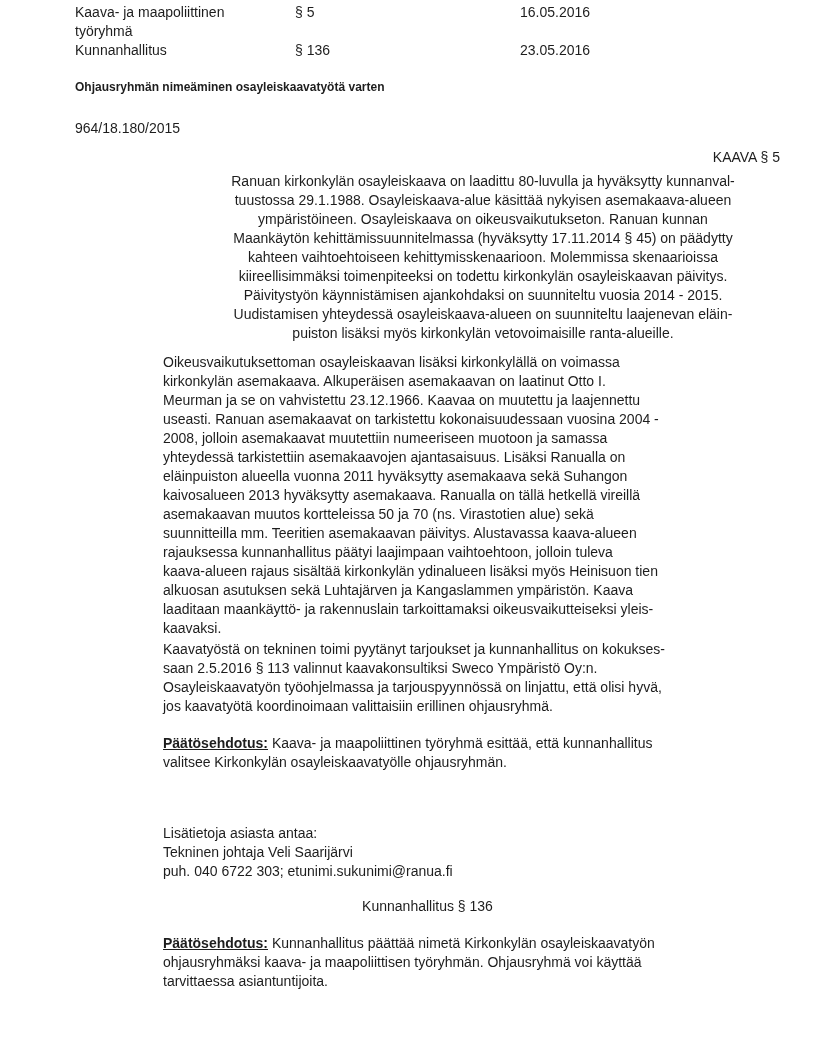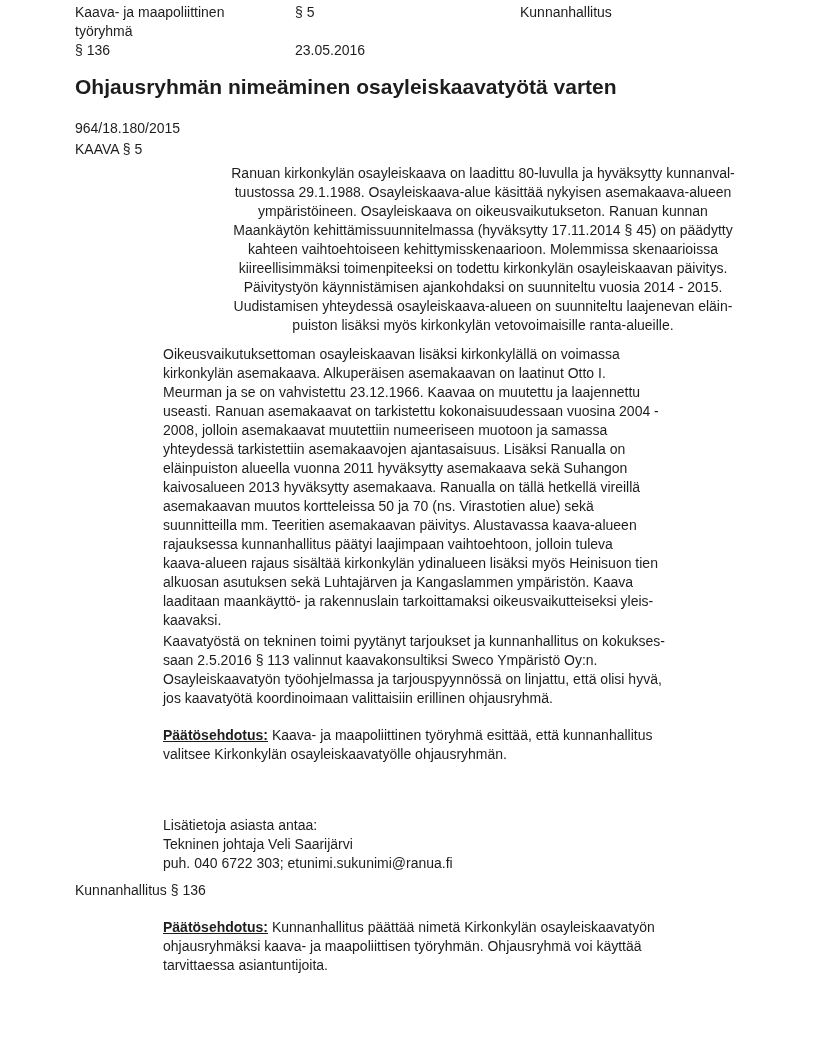--- a/index.html
+++ b/index.html
@@ -27,26 +27,26 @@
   .hdr {
     display: grid;
     grid-template-columns: 220px 225px 1fr;
     width: 660px;
   }
   .hdr .cell { white-space: pre-line; }
 
   
   .title {
     margin-top: 17px;
-    font-size: 21px;
+    font-size: 12px;
     line-height: 20px;
     font-weight: bold;
   }
   .case-number { margin-top: 22px; }
-  .section-label { margin-top: 2px; }
+  .section-label { margin-top: 10px; text-align: right; }
 
   
   .body-col {
     margin-left: 88px;
     width: 640px;
   }
   .para-1 { margin-top: 5px; text-align: center; }
   .para-2 { margin-top: 10px; }
   .para-3 { margin-top: 2px; }
 
@@ -55,32 +55,33 @@
     text-decoration: underline;
   }
   .proposal { margin-top: 18px; }
   .decision-line { margin-top: 19px; }
   .decision-line .bu {
     display: inline-block;
     min-width: 68px;
   }
   .contact { margin-top: 52px; }
 
-  .kh-label { margin-top: 8px; }
+  .kh-label { margin-top: 16px; text-align: center; }
   .proposal-2 { margin-top: 18px; }
 </style>
 </head>
 <body>
 
 <div class="page">
 
   <div class="hdr">
     <div class="cell">Kaava- ja maapoliittinen
 työryhmä</div>
     <div class="cell">§ 5</div>
+    <div class="cell">16.05.2016</div>
     <div class="cell">Kunnanhallitus</div>
     <div class="cell">§ 136</div>
     <div class="cell">23.05.2016</div>
   </div>
 
   <p class="title">Ohjausryhmän nimeäminen osayleiskaavatyötä varten</p>
 
   <p class="case-number">964/18.180/2015</p>
 
   <p class="section-label">KAAVA § 5</p>

